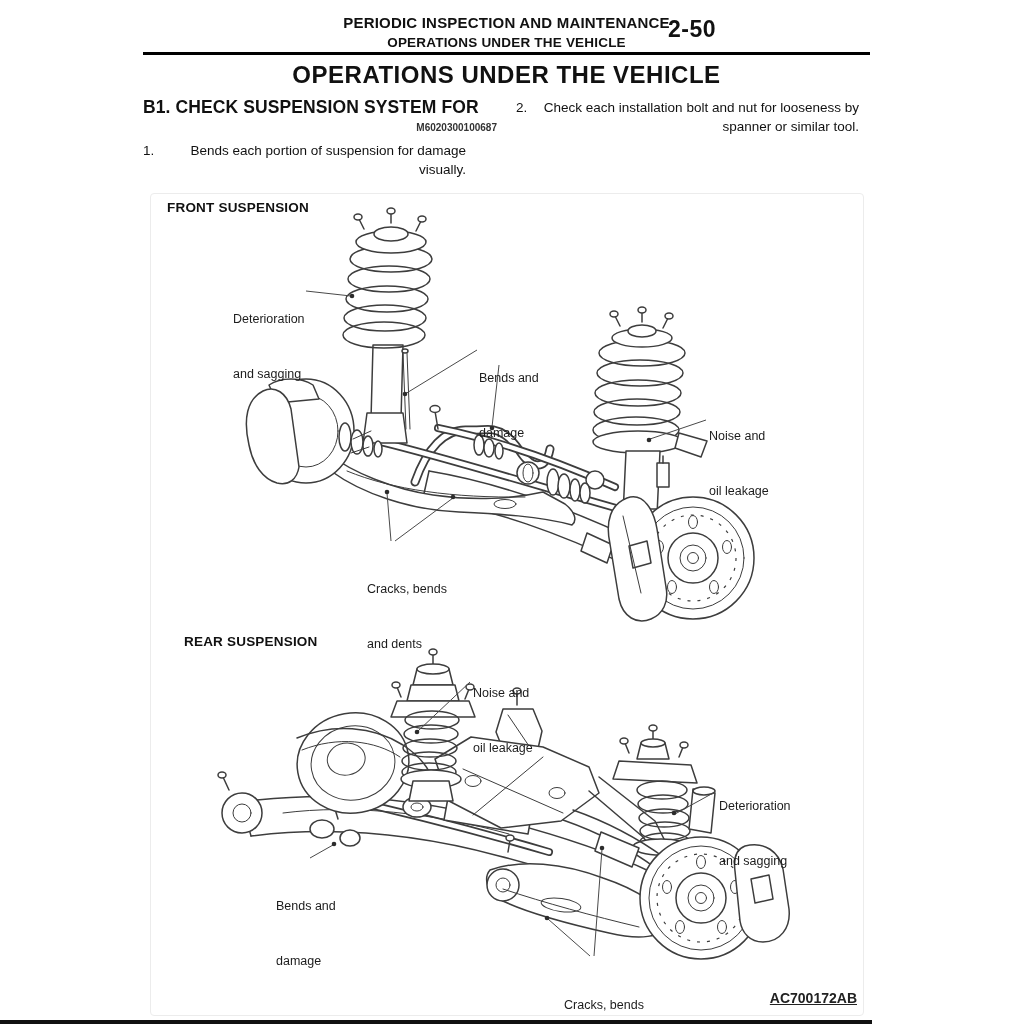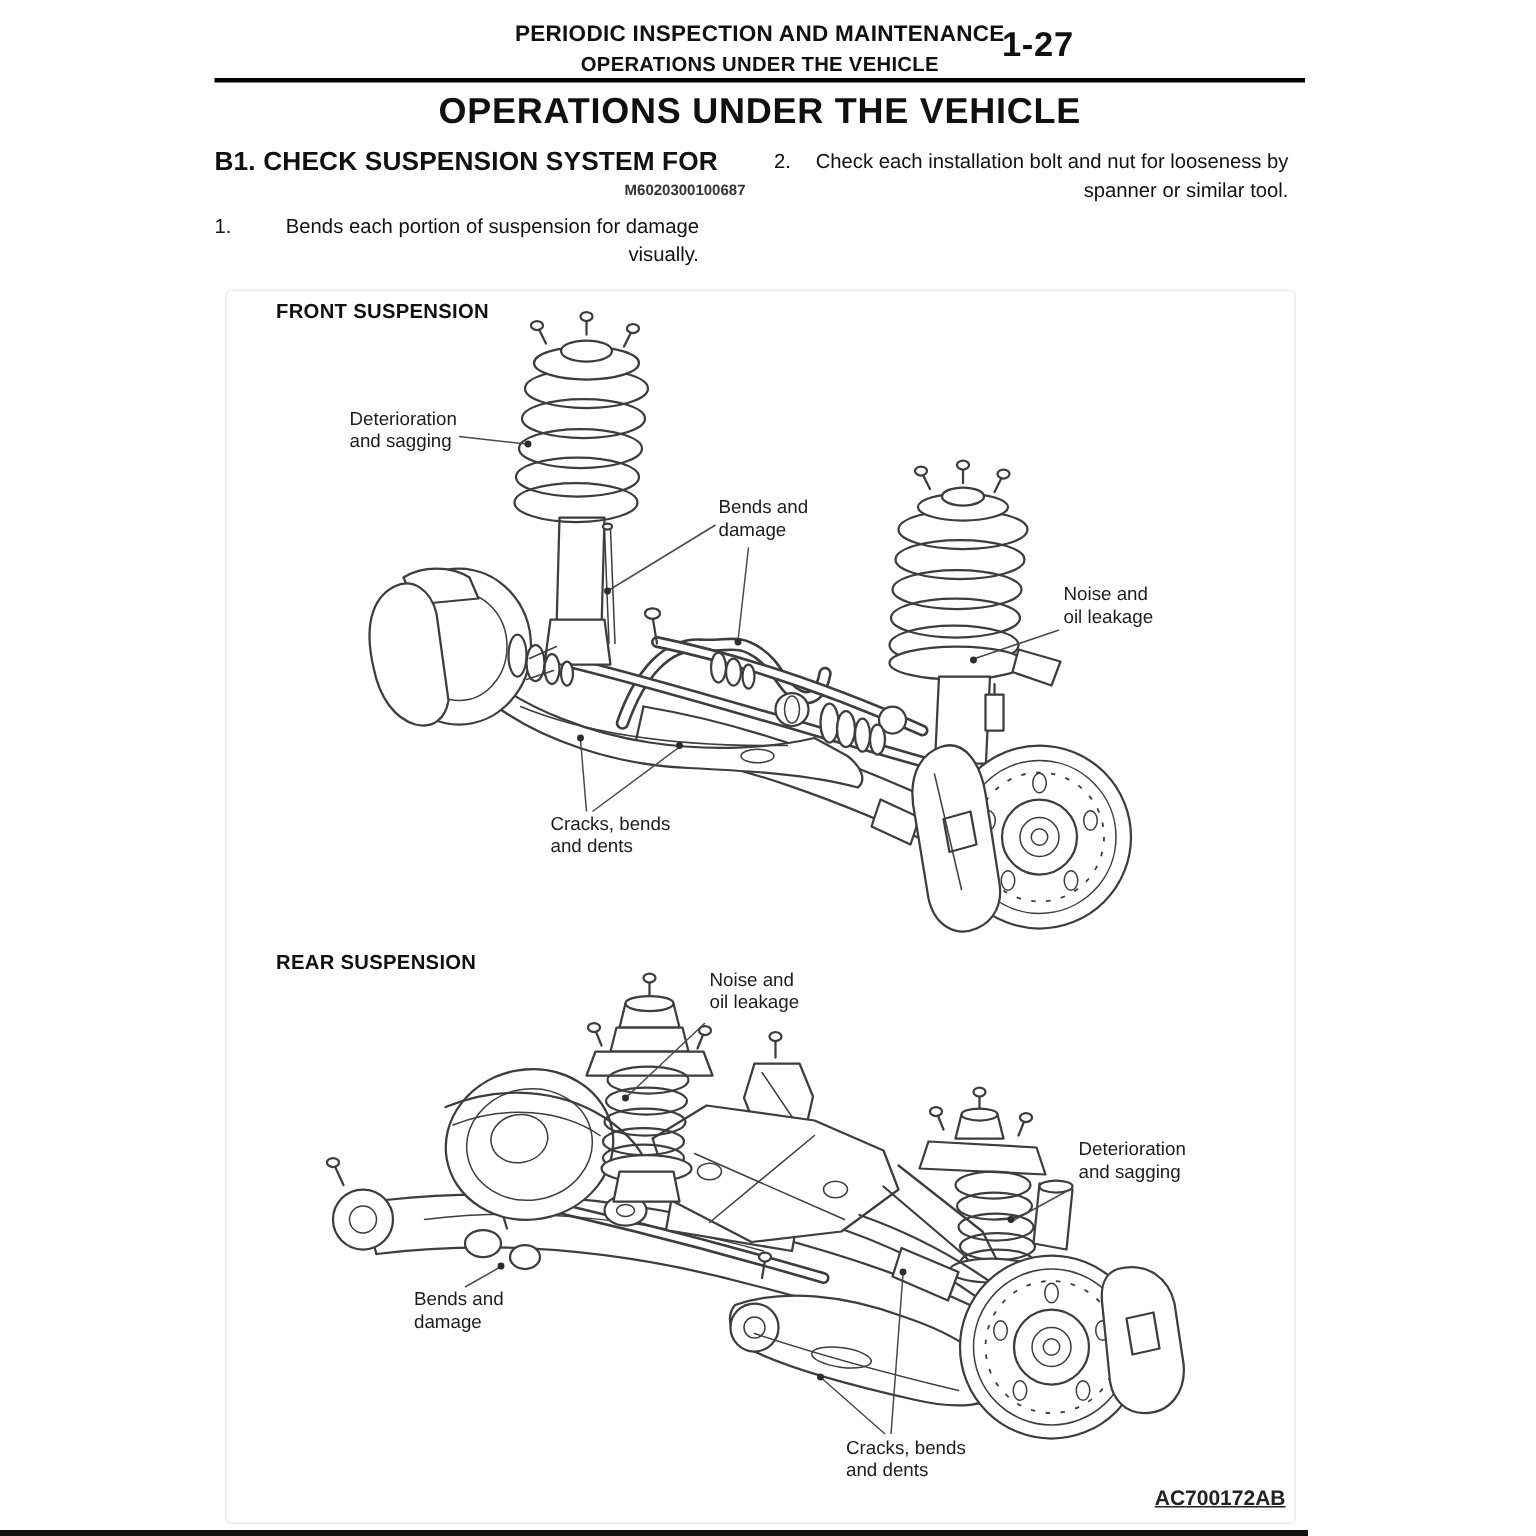--- a/index.html
+++ b/index.html
@@ -22,25 +22,25 @@
   .sec-heading{font-size:17.5px;font-weight:bold;line-height:23px;letter-spacing:.1px;}
   .doc-code{width:354px;text-align:right;font-size:10px;font-weight:bold;color:#333;margin-top:3px;}
   .step{display:flex;font-size:13.5px;line-height:18.5px;margin-top:9px;}
   .step .num{width:23px;flex:0 0 23px;}
   .step .txt{width:320px;text-align:right;}
 
   
   .figure-box{position:absolute;left:150px;top:193px;width:712px;height:821px;
               border:1px solid #ececec;border-radius:4px;background:#fff;}
   .fig-heading{position:absolute;font-size:13.5px;font-weight:bold;letter-spacing:.2px;color:#111;}
-  #front-heading{left:33px;top:6px;}
+  #front-heading{left:16px;top:6px;}
   #rear-heading{left:33px;top:440px;text-align:center;}
   .fig-code{position:absolute;right:6px;bottom:9px;font-size:14px;font-weight:bold;color:#222;text-decoration:underline;}
   .callout{position:absolute;font-size:12.5px;line-height:15px;color:#1c1c1c;}
-  .callout span{display:block;}
+  .callout span{display:block;margin-top:40px;}
   #co-f-det{left:82px;top:78px;}
   #co-f-bend{left:328px;top:137px;}
   #co-f-noise{left:558px;top:195px;}
   #co-f-crack{left:216px;top:348px;}
   #co-r-noise{left:322px;top:452px;}
   #co-r-det{left:568px;top:565px;}
   #co-r-bend{left:125px;top:665px;}
   #co-r-crack{left:413px;top:764px;}
 
   
@@ -58,21 +58,21 @@
 </style>
 </head>
 <body>
 
 <div id="page">
 
   <div class="hdr-center">
     <div class="hdr-line1">PERIODIC INSPECTION AND MAINTENANCE</div>
     <div class="hdr-line2">OPERATIONS UNDER THE VEHICLE</div>
   </div>
-  <div class="page-num">1-27</div>
+  <div class="page-num">2-50</div>
   <div class="hdr-rule"></div>
 
   <div class="page-title">OPERATIONS UNDER THE VEHICLE</div>
 
   <div class="col-left">
     <div class="sec-heading">
       <span>B1. CHECK SUSPENSION SYSTEM FOR</span><br>
     </div>
     <div class="doc-code">M6020300100687</div>
     <div class="step">

